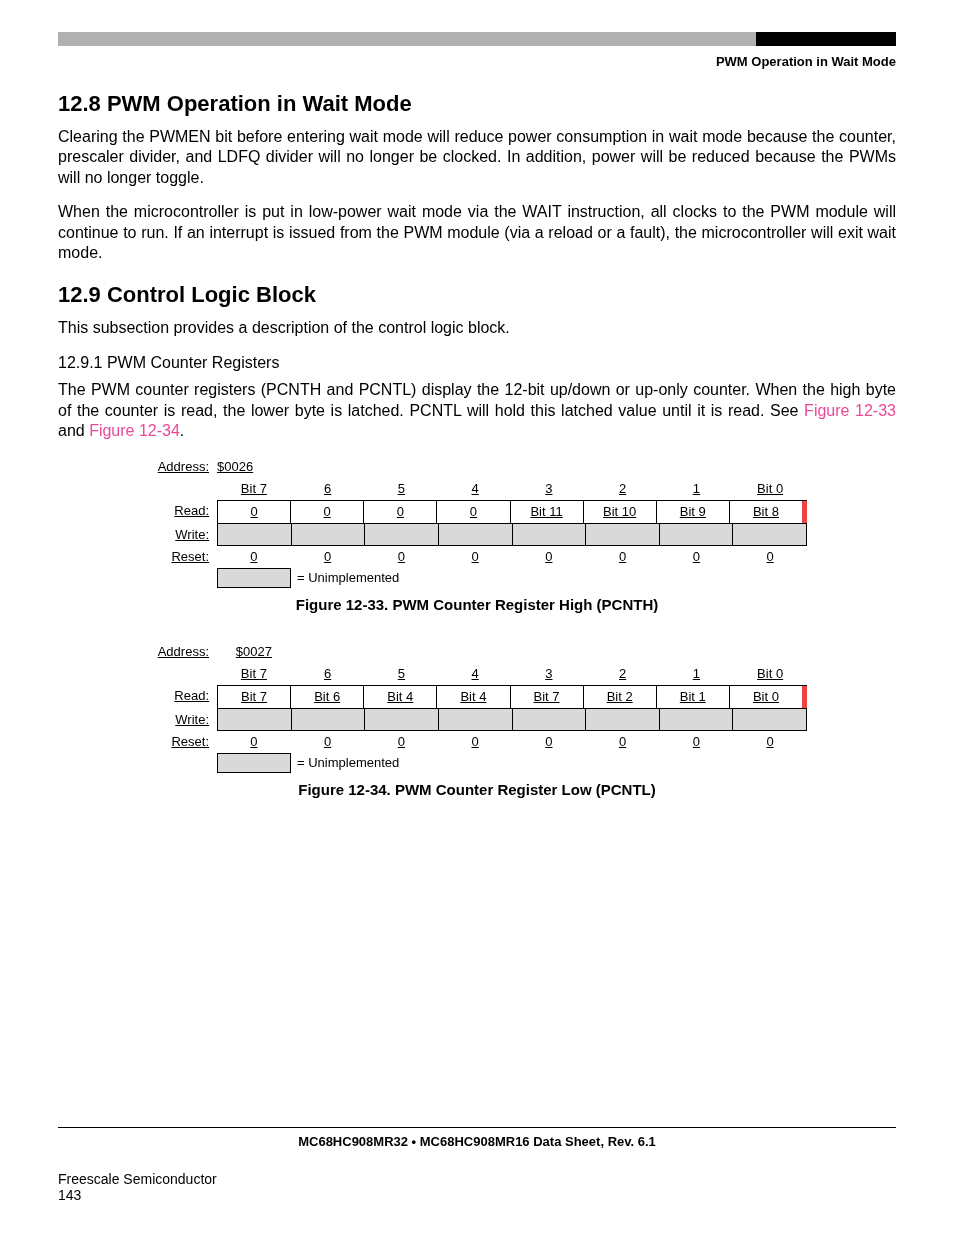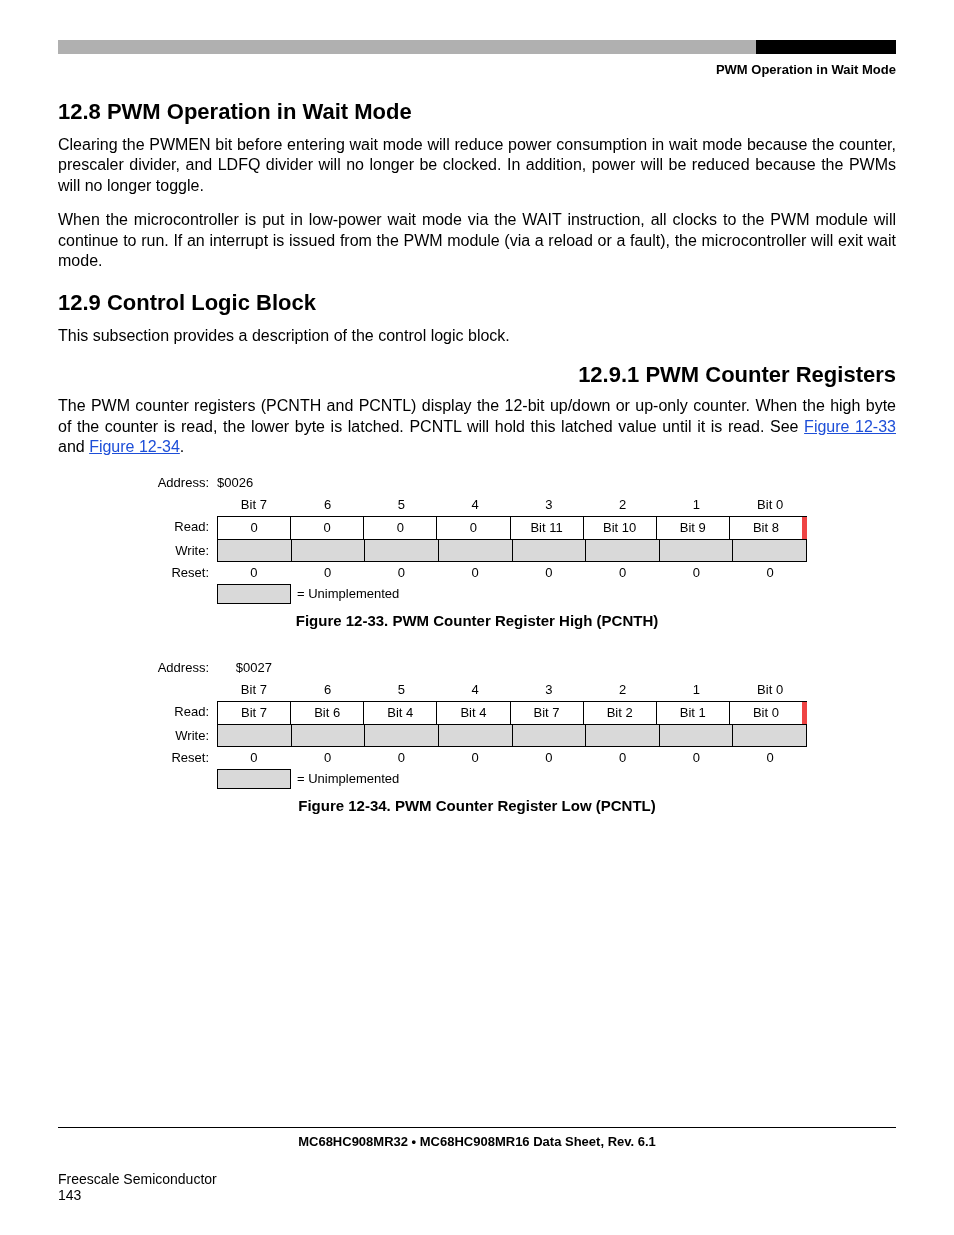--- a/index.html
+++ b/index.html
@@ -5,21 +5,21 @@
   * { box-sizing: border-box; }
   body {
     margin: 0;
     padding: 0;
     font-family: Arial, Helvetica, sans-serif;
     background: #fff;
     color: #000;
     width: 954px;
   }
   .page {
-    padding: 40px 58px 40px 58px;
+    padding: 32px 58px 40px 58px;
     position: relative;
     min-height: 1235px;
   }
   .rule-bar {
     height: 14px;
     background: #b0b0b0;
     margin-bottom: 8px;
     position: relative;
   }
   .rule-bar::after {
@@ -33,41 +33,41 @@
     font-weight: bold;
     font-size: 13px;
     margin-bottom: 22px;
   }
   h2.sec {
     font-size: 22px;
     font-weight: bold;
     margin: 18px 0 10px 0;
   }
   h3.subsec {
-    font-size: 22px;
-    font-weight: bold;
+    font-size: 16px;
+    font-weight: normal;
     margin: 16px 0 8px 0;
-    text-align: right;
   }
   p.body {
     font-size: 16px;
     line-height: 1.28;
     margin: 8px 0 14px 0;
     text-align: justify;
   }
-  .link { color: #1d4ed8; text-decoration: underline; }
+  .link { color: #ec4899; }
   
   .regwrap {
     margin: 14px auto 6px auto;
     width: 660px;
   }
   .regrow {
     display: flex;
     align-items: stretch;
     min-height: 22px;
+    text-decoration: underline;
   }
   .reglabel {
     width: 70px;
     text-align: right;
     padding-right: 8px;
     font-size: 13px;
     line-height: 22px;
   }
   .cells { display: flex; flex: 1; }
   .cell {

